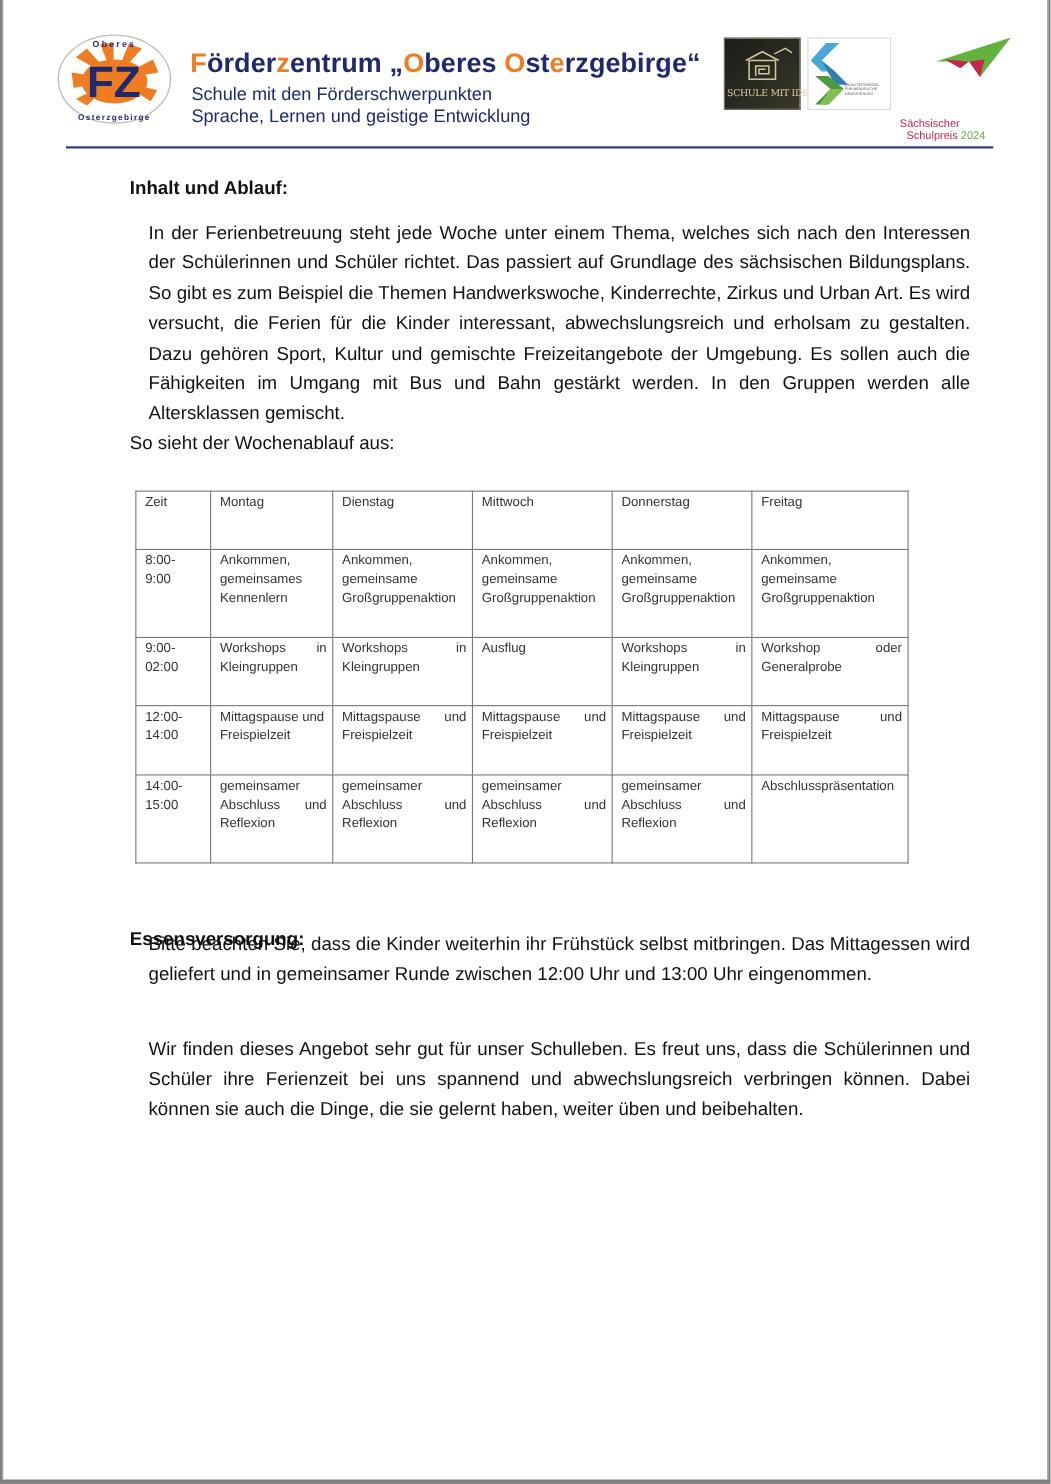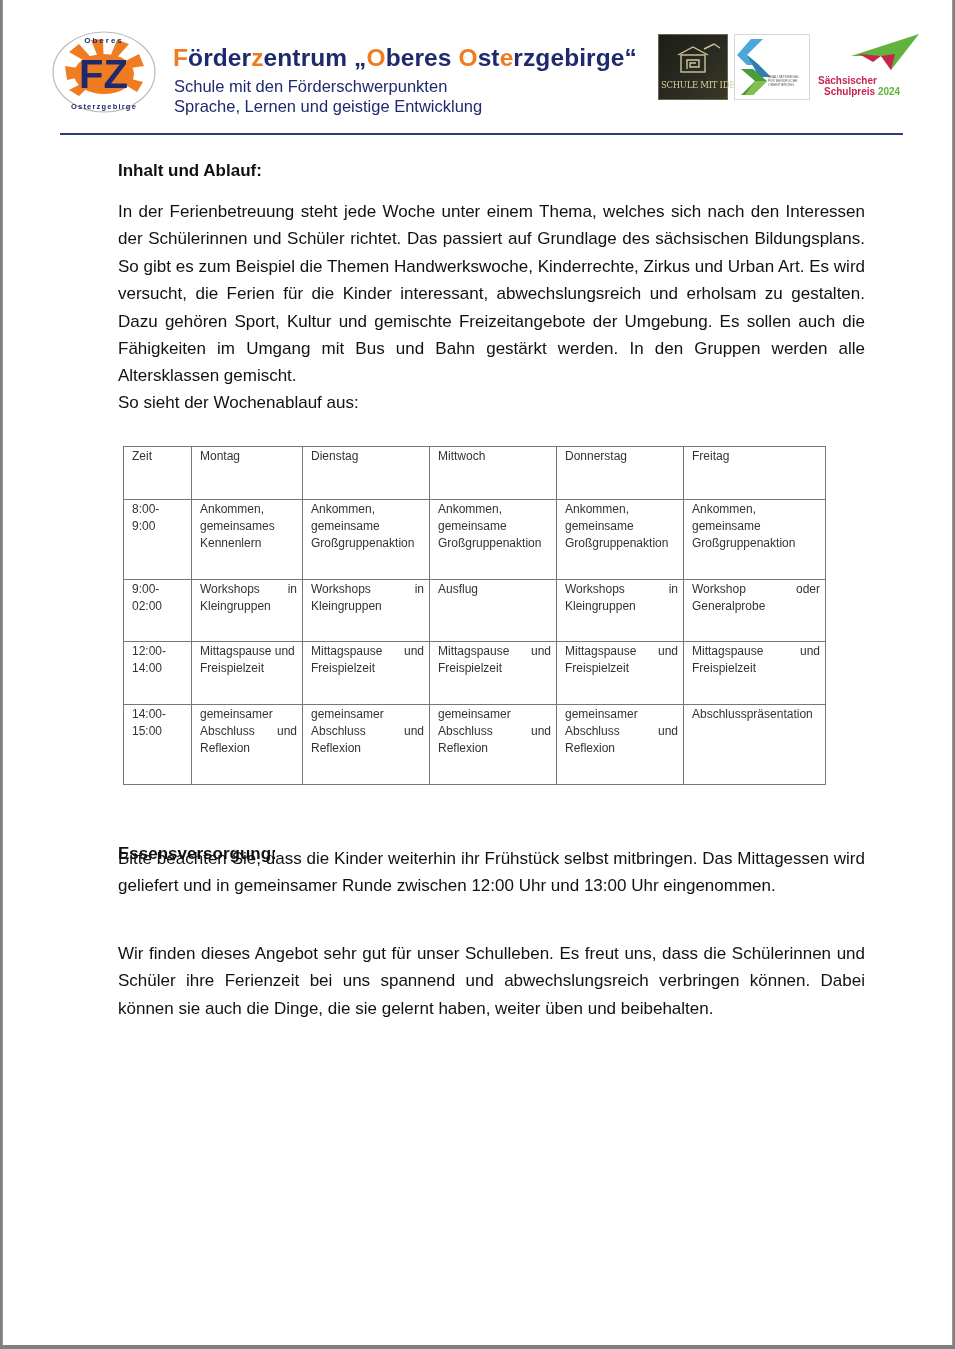--- a/index.html
+++ b/index.html
@@ -36,34 +36,34 @@
   }
   .badge2 {
     position: absolute; left: 731px; top: 34px; width: 74px; height: 64px;
     background: #fff; border: 1px solid #d8d8d8;
   }
   .badge2 .small {
     position: absolute; left: 33px; top: 40px; font-size: 3.4px; line-height: 4px; color: #555;
     white-space: nowrap;
   }
   .badge3-t1, .badge3-t2 {
-    position: absolute; font-size: 10px; font-weight: bold; white-space: nowrap;
+    position: absolute; font-size: 10px; font-weight: normal; white-space: nowrap; margin-top: 32px;
   }
   .badge3-t1 { left: 815px; top: 75px; color: #c7254e; }
   .badge3-t2 { left: 821px; top: 86px; color: #c7254e; }
   .badge3-t2 .yr { color: #62b23e; }
   .rule {
     position: absolute; left: 57px; top: 133px; width: 843px; height: 2px; background: #2c3c7a;
   }
   .content {
     position: absolute; left: 115px; width: 747px;
     font-family: "Liberation Sans", sans-serif; font-size: 17px; color: #111; line-height: 27.4px;
   }
   .h { font-weight: bold; }
-  .just { text-align: justify; }
+  .just { text-align: justify; margin-left: 17px; }
   table.sched {
     position: absolute; left: 120px; top: 446px; border-collapse: collapse;
     font-family: "Liberation Sans", sans-serif; font-size: 12px; color: #333; line-height: 17.2px;
   }
   table.sched td {
     border: 1.5px solid #777; vertical-align: top; padding: 1px 5px 0 8px; text-align: justify;
   }
 </style>
 </head>
 <body>

